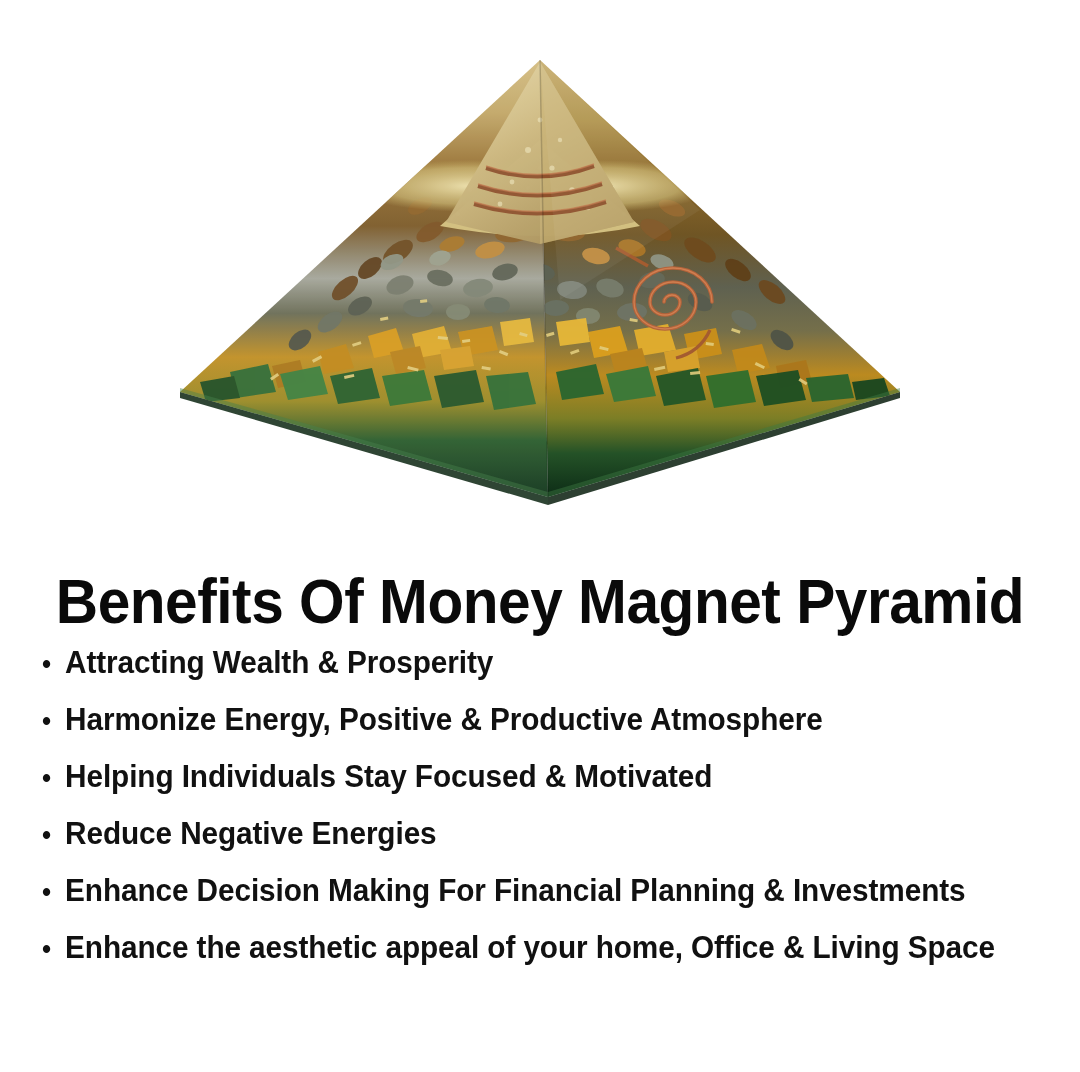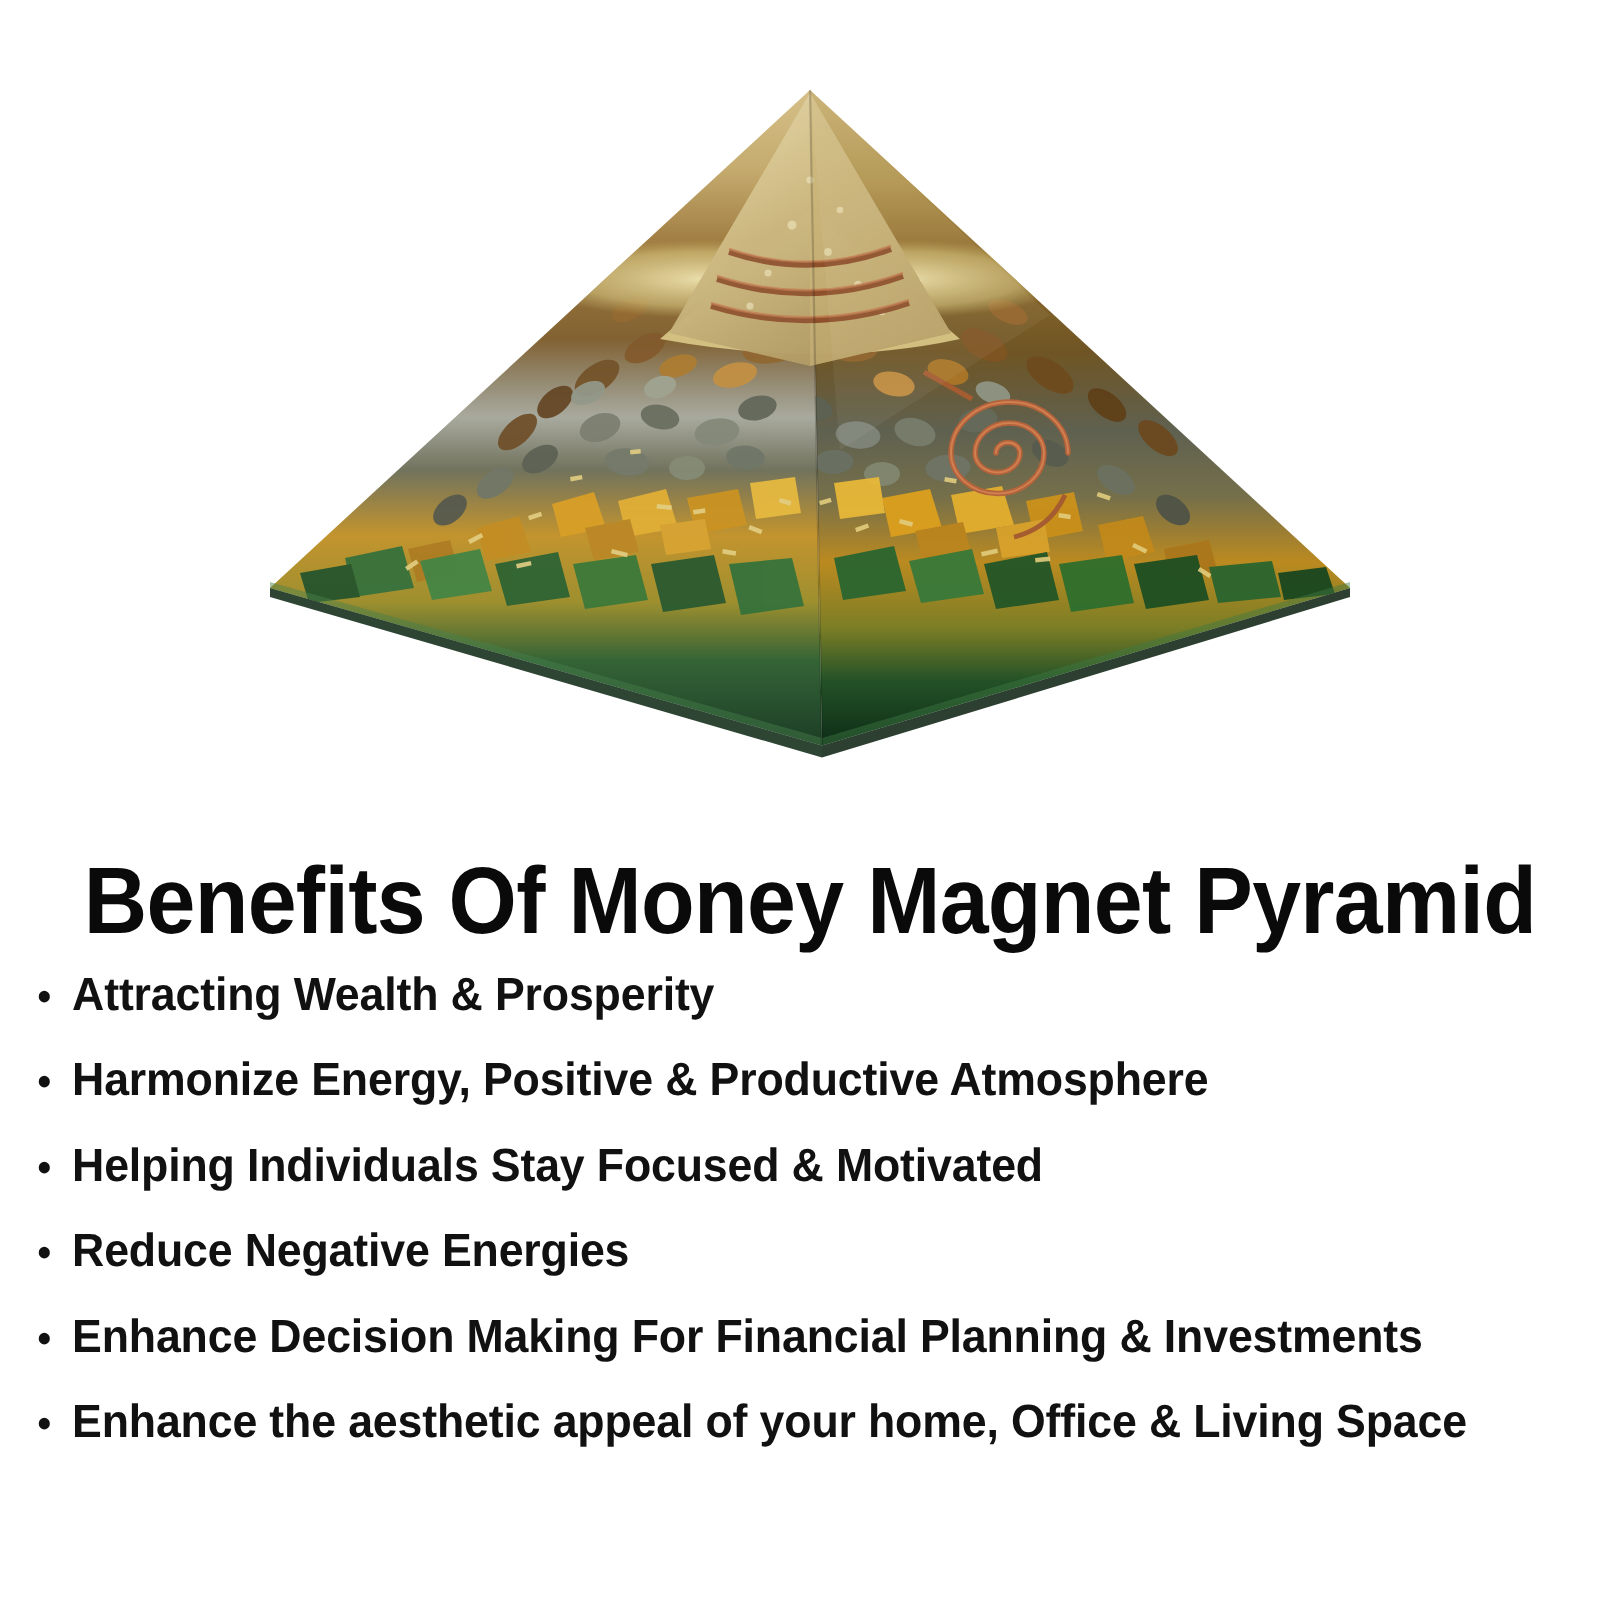--- a/index.html
+++ b/index.html
@@ -57,21 +57,21 @@
     line-height: 72px;
     letter-spacing: -0.5px;
     transform: scaleX(0.93);
     transform-origin: 50% 50%;
     white-space: nowrap;
   }
 
   
   .benefits-list {
     position: absolute;
-    left: 25px;
+    left: 42px;
     top: 634px;
     width: 1010px;
     margin: 0;
     padding: 0;
     list-style: none;
   }
 
   .benefit-item {
     position: relative;
     color: #111111;

